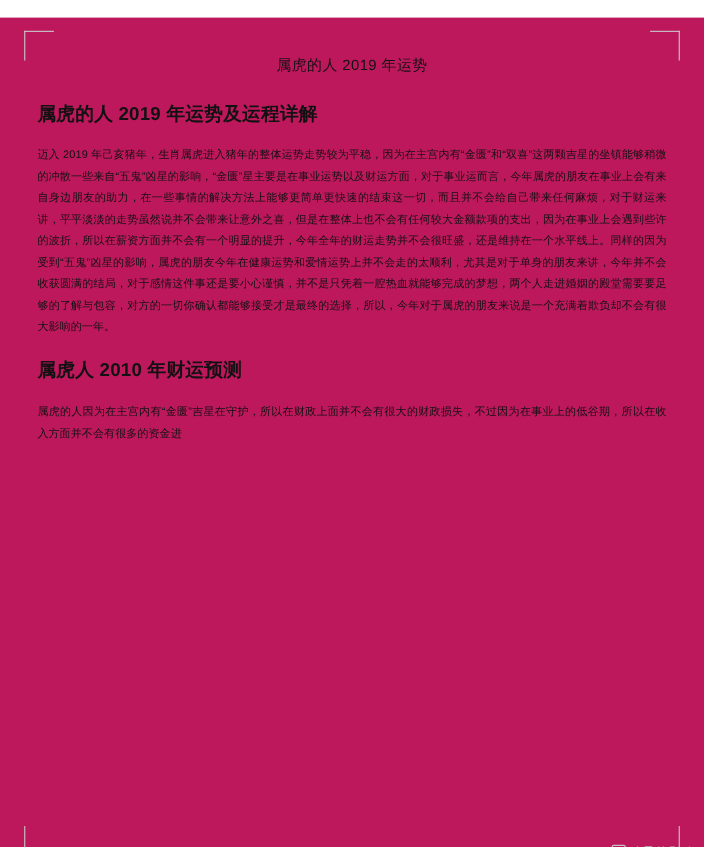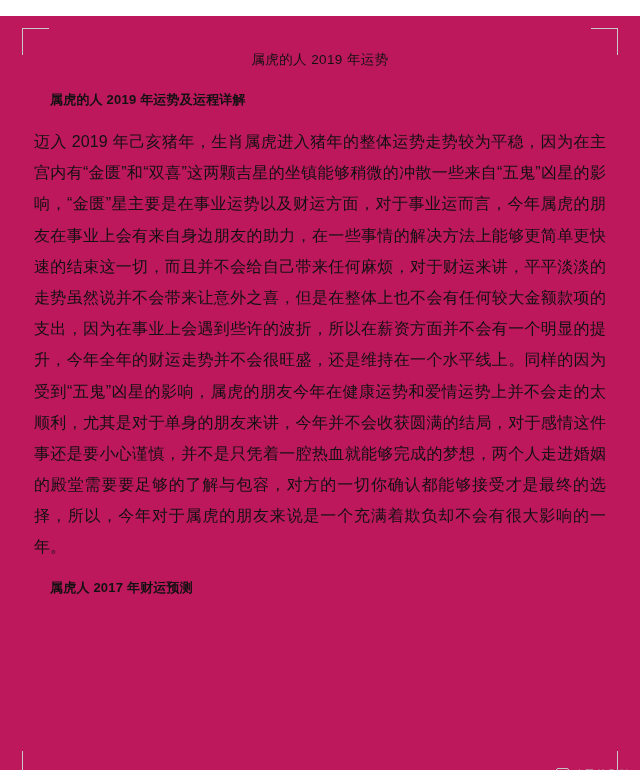--- a/index.html
+++ b/index.html
@@ -44,29 +44,29 @@
   .doc-title {
     text-align: center;
     font-size: 13.5px;
     color: #111;
     font-weight: 400;
     letter-spacing: 0.4px;
     margin: 0 0 20px 0;
     line-height: 1.5;
   }
   h2.section-heading {
-    font-size: 13px;
+    font-size: 17px;
     font-weight: bold;
     color: #111;
-    margin: 0 0 15px 16px;
+    margin: 0 0 15px 0;
     line-height: 1.6;
     letter-spacing: 0.2px;
   }
   p.para {
-    font-size: 16px;
+    font-size: 10px;
     color: #111;
     margin: 12px 0 15px 0;
     line-height: 1.95;
     text-align: justify;
     letter-spacing: 0.1px;
   }
   p.para.tight { margin-bottom: 14px; }
 
   .watermark {
     position: absolute;
@@ -111,22 +111,23 @@
     <div class="doc-title">属虎的人 2019 年运势</div>
 
     <h2 class="section-heading">属虎的人 2019 年运势及运程详解</h2>
 
 
     <p class="para">迈入 2019 年己亥猪年，生肖属虎进入猪年的整体运势走势较为平稳，因为在主宫内有“金匮”和“双喜”这两颗吉星的坐镇能够稍微的冲散一些来自“五鬼”凶星的影响，“金匮”星主要是在事业运势以及财运方面，对于事业运而言，今年属虎的朋友在事业上会有来自身边朋友的助力，在一些事情的解决方法上能够更简单更快速的结束这一切，而且并不会给自己带来任何麻烦，对于财运来讲，平平淡淡的走势虽然说并不会带来让意外之喜，但是在整体上也不会有任何较大金额款项的支出，因为在事业上会遇到些许的波折，所以在薪资方面并不会有一个明显的提升，今年全年的财运走势并不会很旺盛，还是维持在一个水平线上。同样的因为受到“五鬼”凶星的影响，属虎的朋友今年在健康运势和爱情运势上并不会走的太顺利，尤其是对于单身的朋友来讲，今年并不会收获圆满的结局，对于感情这件事还是要小心谨慎，并不是只凭着一腔热血就能够完成的梦想，两个人走进婚姻的殿堂需要要足够的了解与包容，对方的一切你确认都能够接受才是最终的选择，所以，今年对于属虎的朋友来说是一个充满着欺负却不会有很大影响的一年。</p>
 
 
 
 
-    <h2 class="section-heading">属虎人 2017 年财运预测</h2>
+    <h2 class="section-heading">属虎人 2010 年财运预测</h2>
 
+    <p class="para tight">属虎的人因为在主宫内有“金匮”吉星在守护，所以在财政上面并不会有很大的财政损失，不过因为在事业上的低谷期，所以在收入方面并不会有很多的资金进</p>
 
   </div>
 
   <div class="watermark">
     <span class="wm-icon"></span>
     <span>凶星的影响</span>
   </div>
 
 </div>
 

